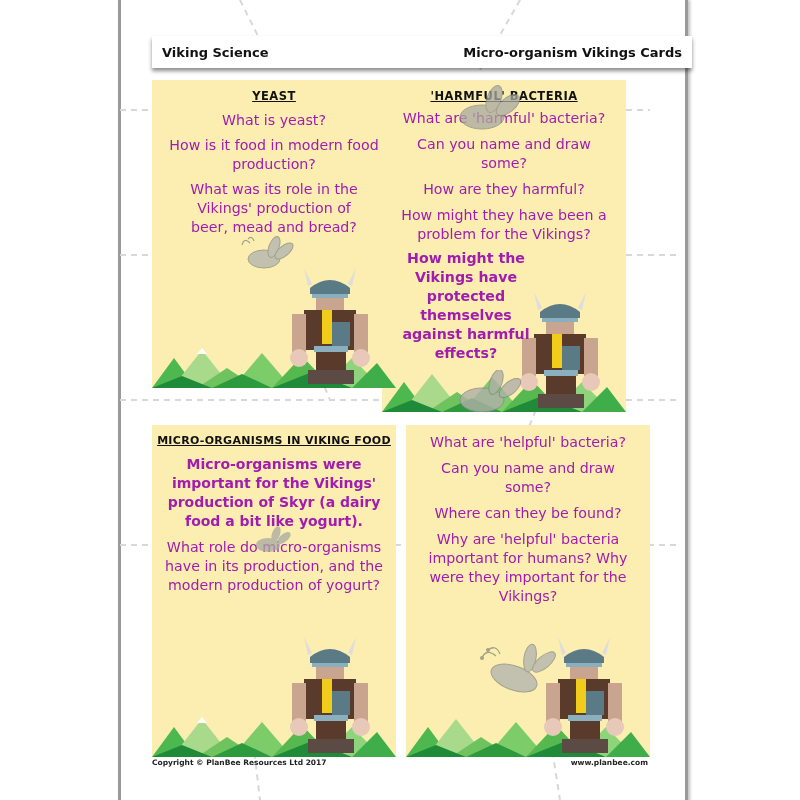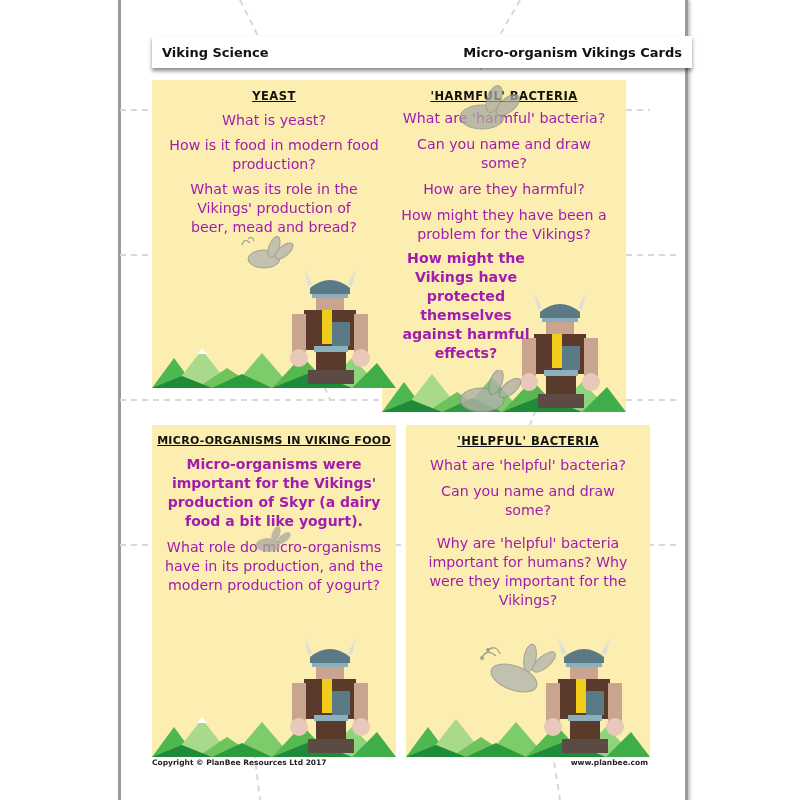--- a/index.html
+++ b/index.html
@@ -171,24 +171,24 @@
     <rect x="72" y="48" width="14" height="44" fill="#c9a48e"></rect>
     <circle cx="17" cy="92" r="9" fill="#e8c8b8"></circle>
     <circle cx="79" cy="92" r="9" fill="#e8c8b8"></circle>
     <rect x="32" y="80" width="34" height="6" fill="#8ab0c0"></rect>
     <rect x="34" y="86" width="30" height="22" fill="#5a3a2a"></rect>
     <rect x="26" y="104" width="46" height="14" fill="#5c4a44"></rect>
   </svg>
 </div>
 
 <div class="card" style="left:406px; top:425px; height:332px;">
-  <div class="title">'HELPFUL' BACTERIA</div>
   <div class="q" style="margin-top:8px;">What are 'helpful' bacteria?</div>
   <div class="q" style="margin-top:7px; padding:0 22px;">Can you name and draw some?</div>
-  <div class="q" style="margin-top:14px; padding:0 4px;">Why are 'helpful' bacteria important for humans? Why were they important for the Vikings?</div>
+  <div class="q" style="margin-top:7px;">Where can they be found?</div>
+  <div class="q" style="margin-top:7px; padding:0 4px;">Why are 'helpful' bacteria important for humans? Why were they important for the Vikings?</div>
   <svg class="bug" style="left:70px; top:215px;" width="80" height="60" viewBox="0 0 80 60">
     <path d="M20 16 Q10 8 6 18 M24 14 Q20 4 12 10" stroke="#9a9a80" fill="none" stroke-width="1.3"></path>
     <circle cx="6" cy="18" r="2" fill="#9a9a80"></circle>
     <circle cx="12" cy="10" r="2" fill="#9a9a80"></circle>
     <ellipse cx="38" cy="38" rx="24" ry="12" fill="#bcbcae" stroke="#9a9a88" transform="rotate(20 38 38)"></ellipse>
     <ellipse cx="54" cy="18" rx="6" ry="14" fill="#bcbcae" stroke="#9a9a88" transform="rotate(10 54 18)"></ellipse>
     <ellipse cx="68" cy="22" rx="6" ry="14" fill="#bcbcae" stroke="#9a9a88" transform="rotate(50 68 22)"></ellipse>
   </svg>
   <svg class="grass" viewBox="0 0 244 60" preserveAspectRatio="none">
     <polygon points="0,60 22,30 44,60" fill="#4cb84f"></polygon>

